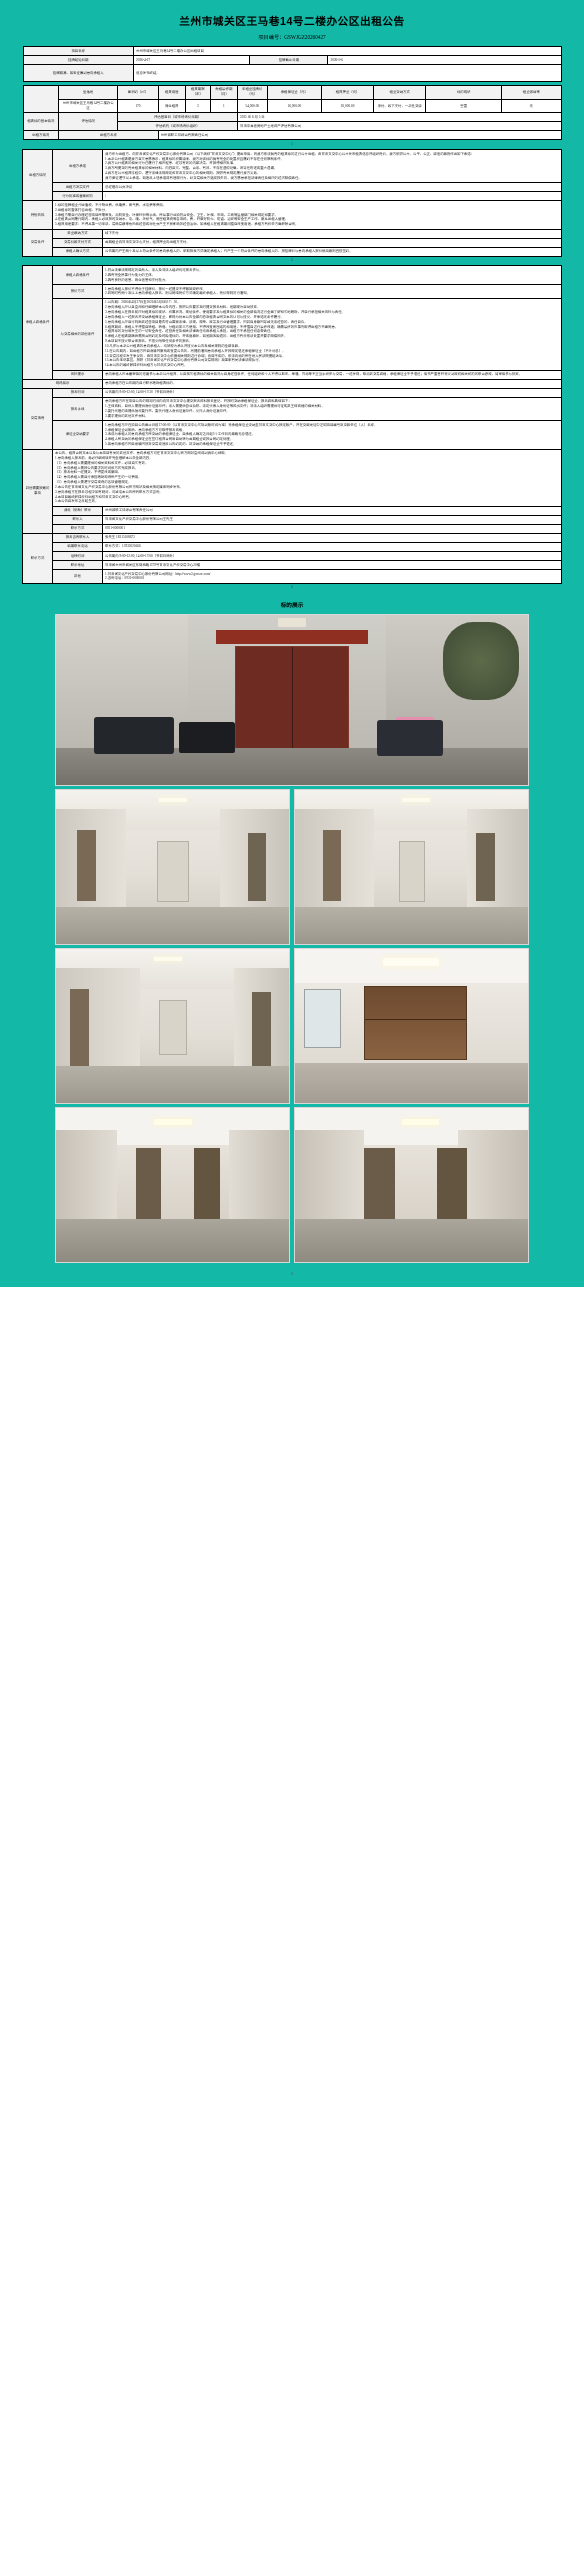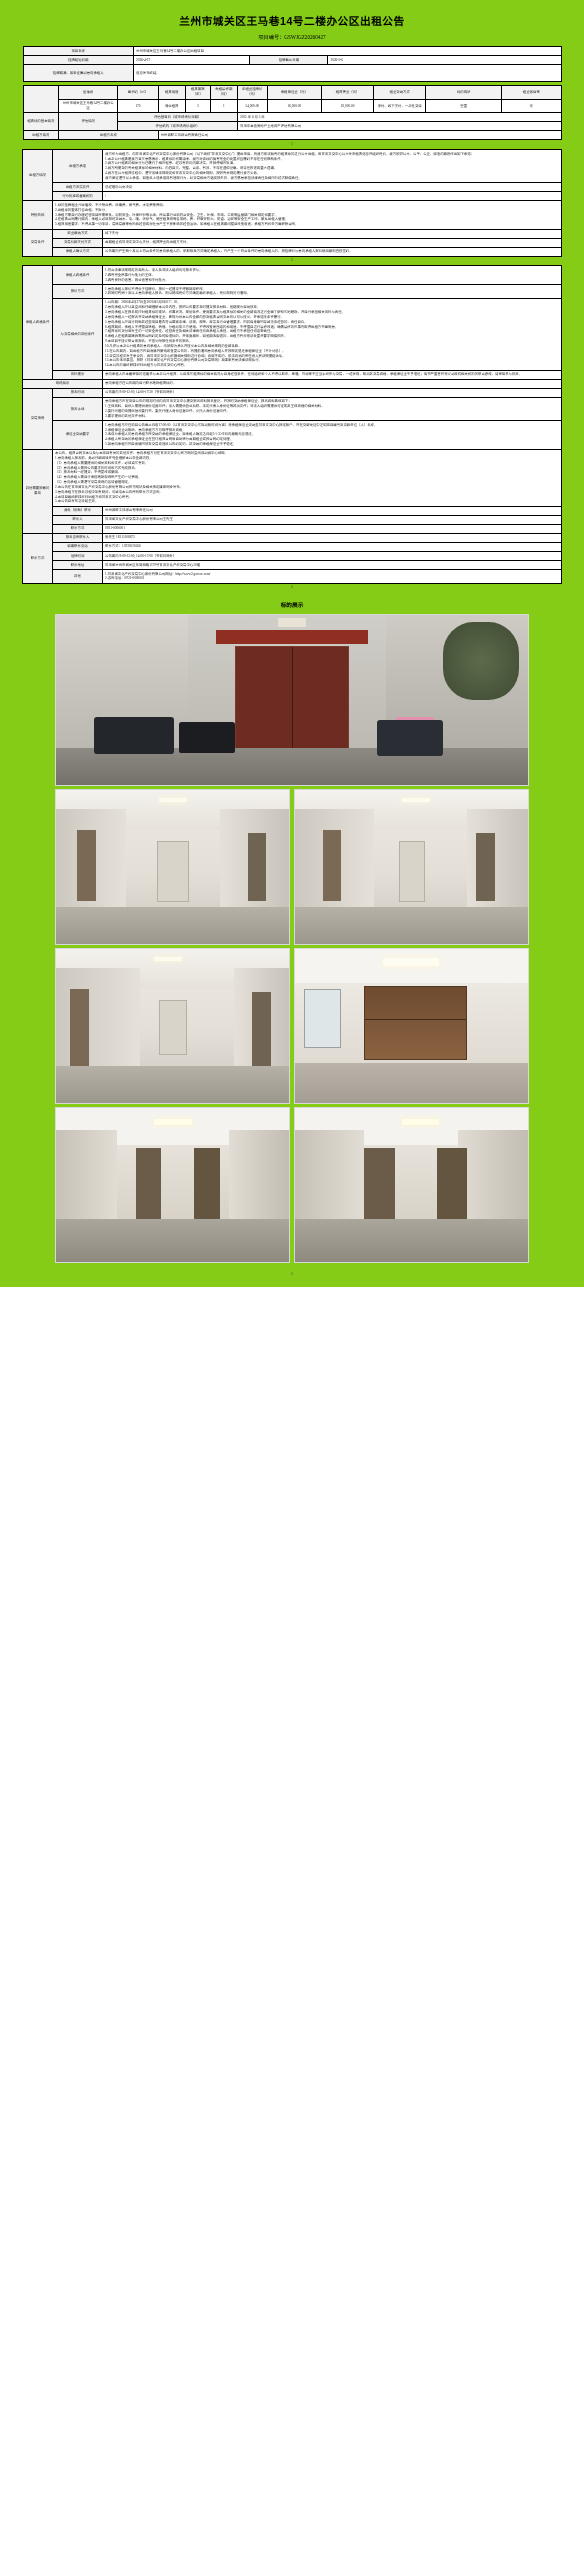--- a/index.html
+++ b/index.html
@@ -5,21 +5,21 @@
 <style>
   * { box-sizing: border-box; }
   html, body {
     margin: 0; padding: 0;
     background: #ffffff;
     font-family: "Liberation Serif", "DejaVu Serif", serif;
   }
   .page {
     width: 584px;
     margin: 0 auto;
-    background: #84cc16;
+    background: #14b8a6;
     position: relative;
     padding: 0;
   }
   .title-block {
     text-align: center;
     padding-top: 13.5px;
   }
   .doc-title {
     font-family: "Liberation Sans", "DejaVu Sans", sans-serif;
     font-weight: bold;

